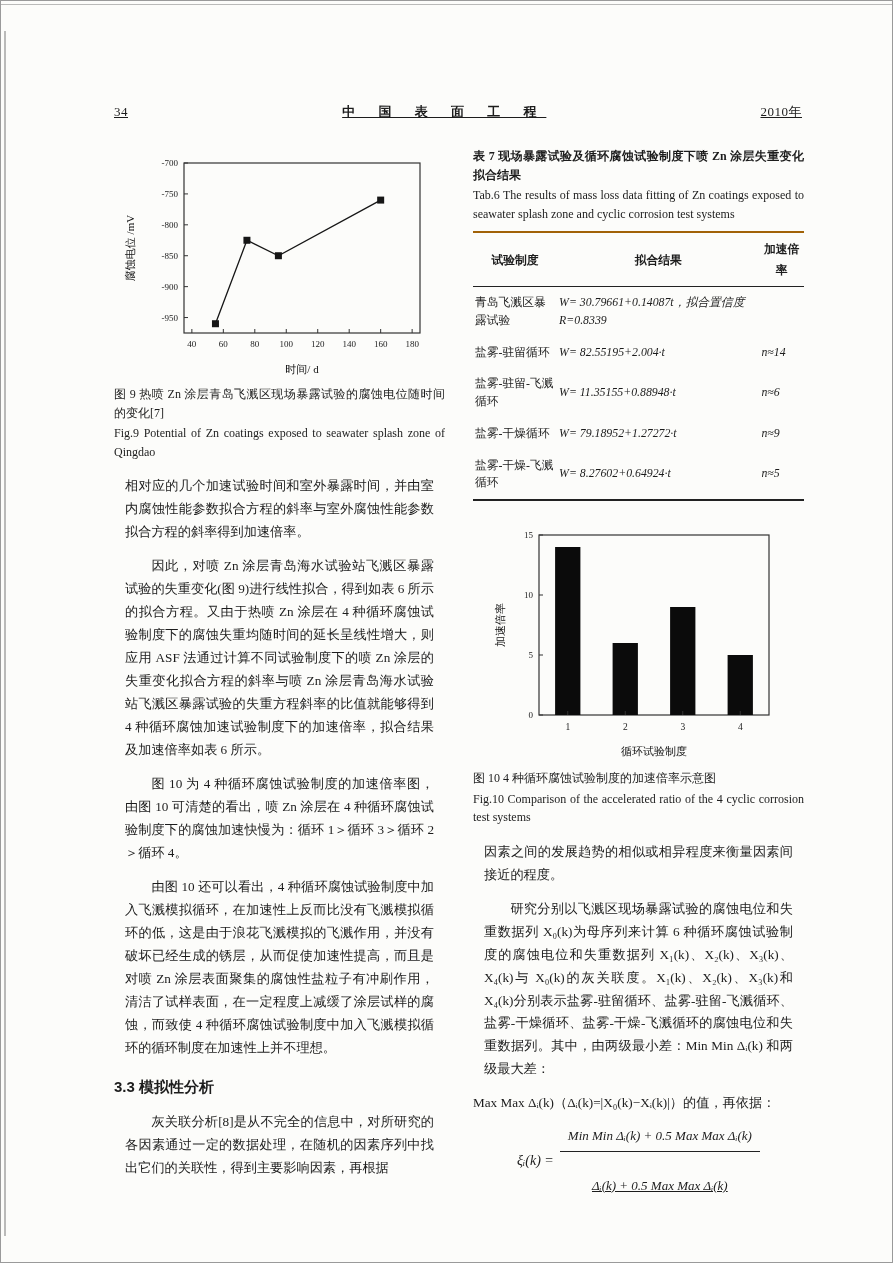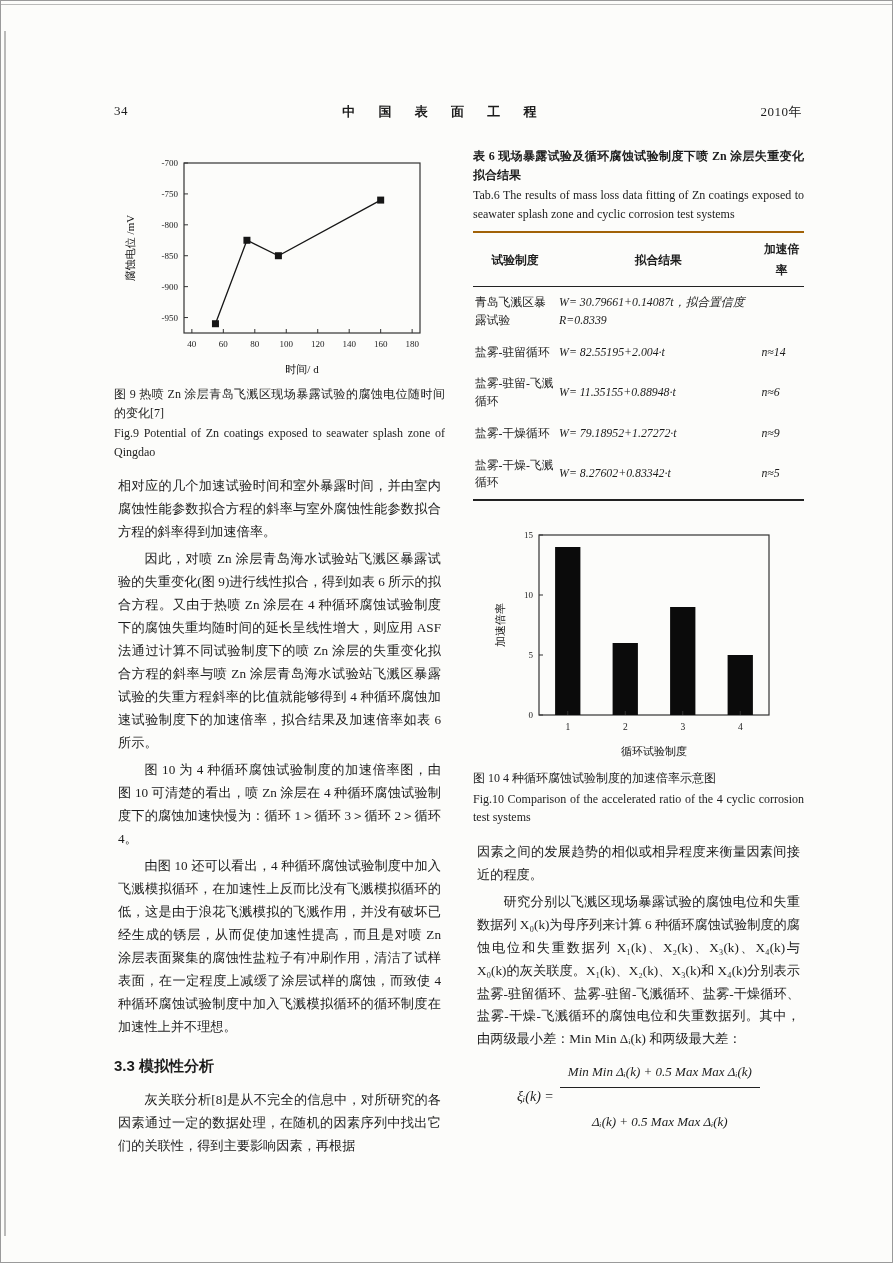--- a/index.html
+++ b/index.html
@@ -2,27 +2,27 @@
 <html><head>
 <meta charset="utf-8">
 <style>
   html,body{margin:0;padding:0;}
   body{background:#d9d9d9;font-family:"Liberation Serif","DejaVu Serif",serif;color:#1c1c1c;}
   .page{position:relative;width:893px;height:1263px;margin:0 auto;background:#fcfcfa;border:1px solid #9a9a9a;overflow:hidden;box-sizing:border-box;}
   .scan-edge{position:absolute;background:#6a6a6a;opacity:.45;}
   .scan-edge.left{left:3px;top:30px;bottom:26px;width:2px;}
   .scan-edge.top{top:3px;left:0;width:893px;height:1px;}
 
-  .page-header{position:absolute;top:102px;left:113px;width:688px;display:flex;justify-content:space-between;align-items:flex-start;font-size:13px;letter-spacing:.5px;}
+  .page-header{position:absolute;top:102px;left:113px;width:688px;display:flex;justify-content:space-between;align-items:center;font-size:13px;letter-spacing:.5px;text-decoration:underline;}
   .page-header .journal{letter-spacing:10px;font-weight:600;}
 
   .content{position:absolute;top:146px;left:113px;width:690px;display:flex;gap:28px;}
   .col{width:331px;font-size:13.2px;line-height:1.74;text-align:justify;}
 
-  .para{margin:4px;text-indent:2em;}
+  .para{margin:11px;text-indent:2em;}
   .para.cont{text-indent:0;}
   .section-heading{font-size:15px;font-weight:bold;margin:14px 0 10px 0;font-family:"Liberation Sans","DejaVu Sans",sans-serif;}
 
   .caption-cn{margin:6px 0 0 0;font-size:12px;line-height:1.55;text-indent:0;font-family:Liberation Serif, serif;}
   .caption-en{margin:2px 0 14px 0;font-size:12px;line-height:1.55;text-indent:0;}
   .table-caption-cn{margin:0 0 2px 0;font-size:12px;line-height:1.55;font-weight:600;}
   .table-caption-en{margin:0 0 8px 0;font-size:12px;line-height:1.55;}
 
   .data-table{width:100%;border-collapse:collapse;font-size:11.8px;border-top:2px solid #a16207;border-bottom:2px solid #222;margin-bottom:22px;}
   .data-table th{border-bottom:1.2px solid #222;padding:6px 2px;font-weight:600;text-align:center;}
@@ -31,21 +31,21 @@
   .data-table td.ratio{font-style:italic;white-space:nowrap;}
 
   .chart-svg{display:block;background:transparent;}
   #chart-line{margin:4px 0 0 6px;}
   #chart-bar{margin:2px 0 0 18px;}
 
   .formula-intro{margin:2px 0;text-indent:0;}
   .formula{display:flex;align-items:center;justify-content:center;margin:10px 0 0 0;font-size:14px;font-style:italic;}
   .frac{display:inline-flex;flex-direction:column;align-items:center;margin-left:6px;font-size:13px;gap:20px;}
   .frac .num{border-bottom:1.2px solid #222;padding:0 8px 3px 8px;}
-  .frac .den{padding:3px 8px 0 8px;}
+  .frac .den{padding:3px 8px 0 8px;text-decoration:underline;}
 </style>
 </head>
 <body>
 
 <div class="page">
   <div class="scan-edge left"></div>
   <div class="scan-edge top"></div>
 
   <header class="page-header">
     <span>34</span>
@@ -101,21 +101,21 @@
       <p class="para">因此，对喷 Zn 涂层青岛海水试验站飞溅区暴露试验的失重变化(图 9)进行线性拟合，得到如表 6 所示的拟合方程。又由于热喷 Zn 涂层在 4 种循环腐蚀试验制度下的腐蚀失重均随时间的延长呈线性增大，则应用 ASF 法通过计算不同试验制度下的喷 Zn 涂层的失重变化拟合方程的斜率与喷 Zn 涂层青岛海水试验站飞溅区暴露试验的失重方程斜率的比值就能够得到 4 种循环腐蚀加速试验制度下的加速倍率，拟合结果及加速倍率如表 6 所示。</p>
       <p class="para">图 10 为 4 种循环腐蚀试验制度的加速倍率图，由图 10 可清楚的看出，喷 Zn 涂层在 4 种循环腐蚀试验制度下的腐蚀加速快慢为：循环 1＞循环 3＞循环 2＞循环 4。</p>
       <p class="para">由图 10 还可以看出，4 种循环腐蚀试验制度中加入飞溅模拟循环，在加速性上反而比没有飞溅模拟循环的低，这是由于浪花飞溅模拟的飞溅作用，并没有破坏已经生成的锈层，从而促使加速性提高，而且是对喷 Zn 涂层表面聚集的腐蚀性盐粒子有冲刷作用，清洁了试样表面，在一定程度上减缓了涂层试样的腐蚀，而致使 4 种循环腐蚀试验制度中加入飞溅模拟循环的循环制度在加速性上并不理想。</p>
 
       <h3 class="section-heading">3.3  模拟性分析</h3>
 
       <p class="para">灰关联分析[8]是从不完全的信息中，对所研究的各因素通过一定的数据处理，在随机的因素序列中找出它们的关联性，得到主要影响因素，再根据</p>
     </div>
 
     <div class="col">
-      <p class="table-caption-cn">表 6  现场暴露试验及循环腐蚀试验制度下喷 Zn 涂层失重变化拟合结果</p>
+      <p class="table-caption-cn">表 7  现场暴露试验及循环腐蚀试验制度下喷 Zn 涂层失重变化拟合结果</p>
       <p class="table-caption-en">Tab.6  The results of mass loss data fitting of Zn coatings exposed to seawater splash zone and cyclic corrosion test systems</p>
 
       <table class="data-table">
         <thead>
           <tr>
             <th>试验制度</th>
             <th>拟合结果</th>
             <th>加速倍率</th>
           </tr>
         </thead>
@@ -135,21 +135,21 @@
             <td class="fit">W= 11.35155+0.88948·t</td>
             <td class="ratio">n≈6</td>
           </tr>
           <tr>
             <td>盐雾-干燥循环</td>
             <td class="fit">W= 79.18952+1.27272·t</td>
             <td class="ratio">n≈9</td>
           </tr>
           <tr>
             <td>盐雾-干燥-飞溅循环</td>
-            <td class="fit">W= 8.27602+0.83342·t</td>
+            <td class="fit">W= 8.27602+0.64924·t</td>
             <td class="ratio">n≈5</td>
           </tr>
         </tbody>
       </table>
 
       <svg id="chart-bar" class="chart-svg" width="292" height="240">
           <rect x="48" y="12" width="230" height="180" fill="none" stroke="#333" stroke-width="1.2"></rect>
           <line x1="48" y1="192" x2="52" y2="192" stroke="#333" stroke-width="1"></line>
           <text x="42" y="195" font-size="9" text-anchor="end" fill="#222">0</text>
           <line x1="48" y1="132" x2="52" y2="132" stroke="#333" stroke-width="1"></line>
@@ -171,20 +171,21 @@
           <line x1="249.25" y1="192" x2="249.25" y2="188" stroke="#333" stroke-width="1"></line>
           <text x="249.25" y="207" font-size="9.5" text-anchor="middle" fill="#222">4</text>
           <text x="163" y="232" font-size="11" text-anchor="middle" fill="#111">循环试验制度</text>
           <text transform="translate(13 102) rotate(-90)" font-size="11" text-anchor="middle" fill="#111">加速倍率</text>
         </svg>
       <p class="caption-cn">图 10  4 种循环腐蚀试验制度的加速倍率示意图</p>
       <p class="caption-en">Fig.10  Comparison of the accelerated ratio of the 4 cyclic corrosion test systems</p>
 
       <p class="para cont">因素之间的发展趋势的相似或相异程度来衡量因素间接近的程度。</p>
       <p class="para">研究分别以飞溅区现场暴露试验的腐蚀电位和失重数据列 X₀(k)为母序列来计算 6 种循环腐蚀试验制度的腐蚀电位和失重数据列 X₁(k)、X₂(k)、X₃(k)、X₄(k)与 X₀(k)的灰关联度。X₁(k)、X₂(k)、X₃(k)和 X₄(k)分别表示盐雾-驻留循环、盐雾-驻留-飞溅循环、盐雾-干燥循环、盐雾-干燥-飞溅循环的腐蚀电位和失重数据列。其中，由两级最小差：Min Min Δᵢ(k) 和两级最大差：</p>
+      <p class="para cont formula-intro">Max Max Δᵢ(k)（Δᵢ(k)=|X₀(k)−Xᵢ(k)|）的值，再依据：</p>
 
       <div class="formula">
         <span class="lhs">ξᵢ(k) =</span>
         <span class="frac">
           <span class="num">Min Min Δᵢ(k) + 0.5 Max Max Δᵢ(k)</span>
           <span class="den">Δᵢ(k) + 0.5 Max Max Δᵢ(k)</span>
         </span>
       </div>
     </div>
 

